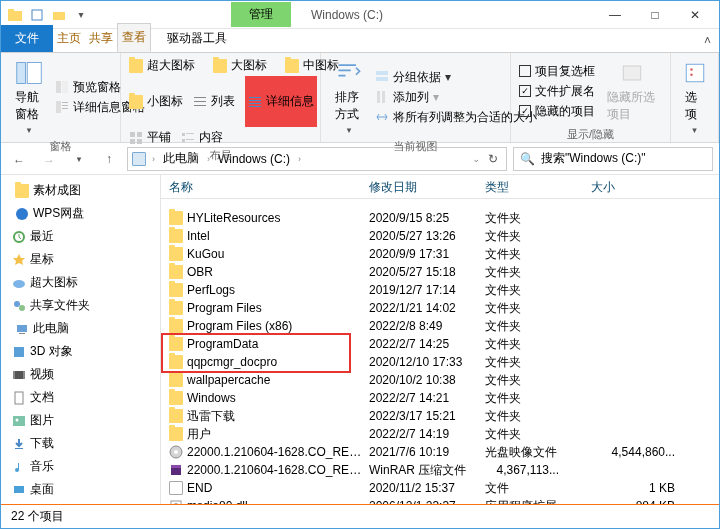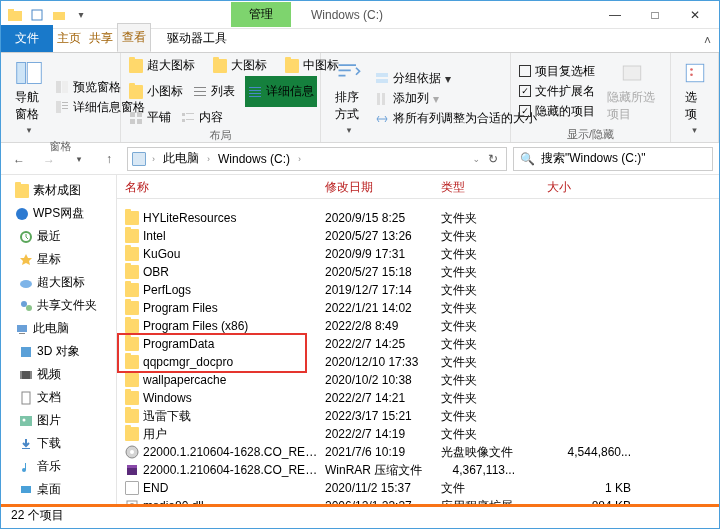--- a/index.html
+++ b/index.html
@@ -28,34 +28,34 @@
 .bigbtn{display:flex;flex-direction:column;align-items:center;gap:2px;padding:2px 6px}
 .bigbtn .bigicon{width:28px;height:28px}
 .addrbar{height:32px;background:#fff;display:flex;align-items:center;padding:3px 6px;gap:6px;border-bottom:1px solid #e5e5e5}
 .navbtn{width:24px;height:24px;display:flex;align-items:center;justify-content:center;color:#555;border-radius:2px}
 .navbtn.dis{color:#bbb}
 .addr{flex:1;height:24px;border:1px solid #ccc;display:flex;align-items:center;padding:0 4px;gap:4px}
 .addr .crumb{padding:0 2px}
 .addr .sep{color:#888;font-size:9px;padding:0 2px}
 .search{width:200px;height:24px;border:1px solid #ccc;display:flex;align-items:center;padding:0 6px;gap:6px;color:#888}
 .body{display:flex;height:calc(100% - 28px - 24px - 90px - 32px - 24px)}
-.tree{width:116px;border-right:1px solid #e5e5e5;overflow:hidden;padding-top:4px;background:linear-gradient(to right,#fff 0,#fff 100%)}
+.tree{width:160px;border-right:1px solid #e5e5e5;overflow:hidden;padding-top:4px;background:linear-gradient(to right,#fff 0,#fff 100%)}
 .tnode{display:flex;align-items:center;gap:4px;padding:3px 4px 3px 14px;white-space:nowrap}
 .tnode .ticon{width:14px;height:14px;flex-shrink:0}
-.tnode.lvl2{padding-left:18px}
+.tnode.lvl2{padding-left:11px}
 .list{flex:1;overflow:hidden;position:relative}
 .lhdr{height:24px;display:flex;border-bottom:1px solid #e5e5e5;background:#fff}
-.lhdr .col{padding:4px 8px;border-right:1px solid transparent;color:#b91c1c}
+.lhdr .col{padding:4px 8px;border-right:1px solid transparent;color:#0c4a6e}
 .c0{width:200px}.c1{width:116px}.c2{width:106px}.c3{width:90px;text-align:right}
 .rows{overflow:auto;height:calc(100% - 24px)}
 .row{display:flex;align-items:center;height:18px;padding-left:8px}
 .row .ficon{width:14px;height:14px;margin-right:4px;flex-shrink:0}
 .row .cell{overflow:hidden;text-overflow:ellipsis;white-space:nowrap;padding-right:6px}
 .redbox{position:absolute;border:2px solid #e5352e;pointer-events:none}
-.status{height:24px;border-top:3px solid #f97316;display:flex;padding:0 10px;color:#555;background:#fff}
+.status{height:24px;border-top:1px solid #f97316;display:flex;align-items:center;padding:0 10px;color:#555;background:#fff}
 
 .fld{background:#ffd86b;border-radius:1px;position:relative}
 .fld:before{content:"";position:absolute;top:-2px;left:0;width:6px;height:3px;background:#ffd86b;border-radius:1px 1px 0 0}
 .file{background:#fff;border:1px solid #aaa;border-radius:1px}
 .disk{background:#d9e8f5;border:1px solid #7aa9d4;border-radius:1px}
 .svgc{display:block}
 </style>
 </head>
 <body>
 
@@ -152,21 +152,21 @@
             <span>小图标</span>
           </div>
         <div class="ritem">
             <span class="ricon"><svg width="14" height="14">
                 <rect x="1" y="2" width="12" height="1" fill="#888"></rect>
                 <rect x="1" y="6" width="12" height="1" fill="#888"></rect>
                 <rect x="1" y="10" width="12" height="1" fill="#888"></rect>
               </svg></span>
             <span>列表</span>
           </div>
-        <div class="ritem" style="background:#15803d;padding:7px 3px">
+        <div class="ritem" style="background:#ef4444;padding:17px 3px">
             <span class="ricon"><svg width="14" height="14">
                 <rect x="1" y="2" width="12" height="1" fill="#4a88c7"></rect>
                 <rect x="1" y="5" width="12" height="1" fill="#4a88c7"></rect>
                 <rect x="1" y="8" width="12" height="1" fill="#4a88c7"></rect>
                 <rect x="1" y="11" width="12" height="1" fill="#4a88c7"></rect>
               </svg></span>
             <span>详细信息</span>
           </div>
       </div>
       <div style="display:flex;gap:10px">
@@ -215,20 +215,21 @@
                 <rect x="7" y="1" width="3" height="12" fill="#ddd"></rect>
               </svg></span><span>添加列</span> ▾</div>
         <div class="ritem">
             <span class="ricon"><svg width="14" height="14">
                 <path d="M2 7 L12 7 M4 4 L2 7 L4 10 M10 4 L12 7 L10 10" stroke="#6aa0d8" fill="none"></path>
               </svg></span>
             <span>将所有列调整为合适的大小</span>
           </div>
       </div>
     </div>
+    <div class="glabel">当前视图</div>
   </div>
 
   <div class="rgroup" style="width:160px">
     <div class="ritems">
       <div class="rstack">
         <div class="ritem">
             <span class="cb"></span>
             <span>项目复选框</span>
           </div>
         <div class="ritem">

